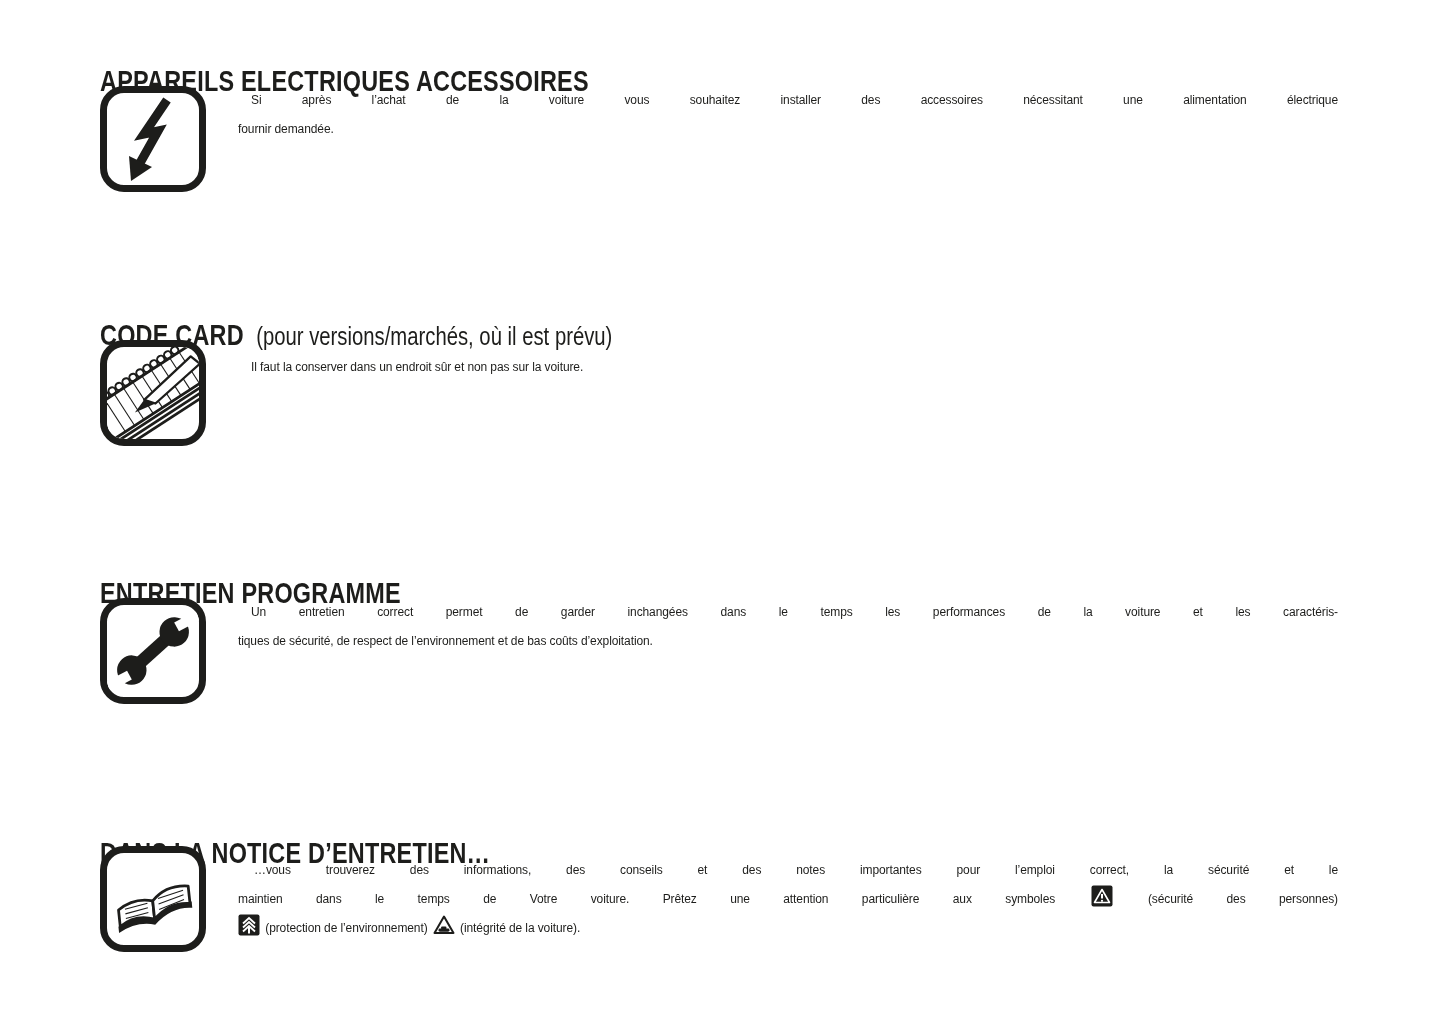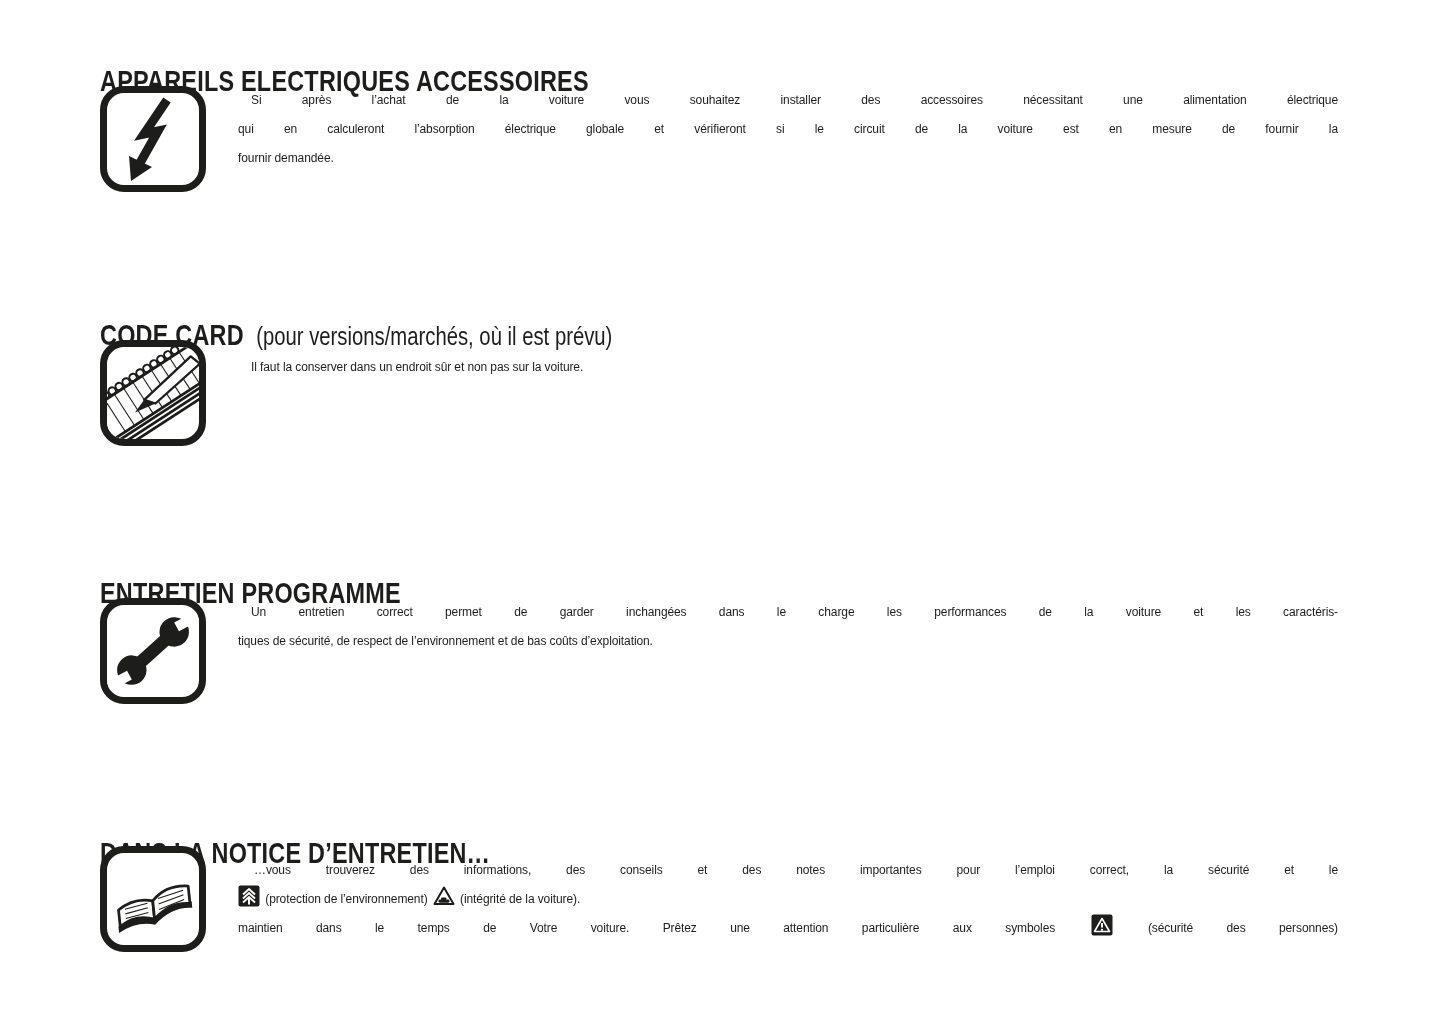--- a/index.html
+++ b/index.html
@@ -37,21 +37,20 @@
 
   <div class="picto" style="top:86px;">
     <svg viewBox="0 0 92 92" xmlns="http://www.w3.org/2000/svg">
       <polyline points="60,7 37,41 51,38 33,70" fill="none" stroke="#1d1d1b" stroke-width="9"></polyline>
       <polygon points="24,88 45,74 22,63" fill="#1d1d1b"></polygon>
     </svg>
   </div>
 
   <div class="para" style="top:86px;">
     <div class="ln jl ind">Si après l’achat de la voiture vous souhaitez installer des accessoires nécessitant une alimentation électrique</div>
-    <div class="ln jl">qui en calculeront l’absorption électrique globale et vérifieront si le circuit de la voiture est en mesure de fournir la</div>
     <div class="ln">fournir demandée.</div>
   </div>
 
   <h2 class="sec-title" style="top:294px;">
     <span>CODE CARD</span>
     <span class="note">&nbsp;<span>(pour versions/marchés, où il est prévu)</span></span>
   </h2>
 
   <div class="picto" style="top:340px;">
     <svg viewBox="0 0 100 100" xmlns="http://www.w3.org/2000/svg">
@@ -103,21 +102,21 @@
         <rect x="20" y="43" width="60" height="14" fill="#1d1d1b"></rect>
         <circle cx="19" cy="50" r="16" fill="#1d1d1b"></circle>
         <circle cx="81" cy="50" r="16" fill="#1d1d1b"></circle>
         <rect x="-16" y="43" width="30" height="11" fill="#ffffff" transform="rotate(14 -2 48)"></rect>
         <rect x="86" y="46" width="30" height="11" fill="#ffffff" transform="rotate(14 102 52)"></rect>
       </g>
     </svg>
   </div>
 
   <div class="para" style="top:598px;">
-    <div class="ln jl ind">Un entretien correct permet de garder inchangées dans le charge les performances de la voiture et les caractéris-</div>
+    <div class="ln jl ind">Un entretien correct permet de garder inchangées dans le temps les performances de la voiture et les caractéris-</div>
     <div class="ln">tiques de sécurité, de respect de l’environnement et de bas coûts d’exploitation.</div>
   </div>
 
   <h2 class="sec-title" style="top:812px;">DANS LA NOTICE D’ENTRETIEN…</h2>
 
   <div class="picto" style="top:846px;">
     <svg viewBox="0 0 100 100" xmlns="http://www.w3.org/2000/svg">
       <g transform="rotate(-6 50 55)">
         <path d="M10 76 Q30 64 50 70 Q70 52 92 57 L92 64 Q70 60 50 78 Q30 72 10 83 Z" fill="#1d1d1b"></path>
         <path d="M12 58 Q30 46 50 52 L50 72 Q30 64 12 76 Z" fill="#ffffff" stroke="#1d1d1b" stroke-width="3" stroke-linejoin="round"></path>
@@ -129,37 +128,37 @@
           <line x1="56" y1="50" x2="84" y2="44"></line>
             <line x1="56" y1="56" x2="84" y2="49"></line>
           <line x1="56" y1="62" x2="84" y2="54"></line>
         </g>
       </g>
     </svg>
   </div>
 
   <div class="para" style="top:856px;">
     <div class="ln jl" style="text-indent:16px;">…vous trouverez des informations, des conseils et des notes importantes pour l’emploi correct, la sécurité et le</div>
+    <div class="ln jl"><span>maintien dans le temps de Votre voiture. Prêtez une attention particulière aux symboles</span>
+      <span class="sym"><svg viewBox="0 0 22 22" xmlns="http://www.w3.org/2000/svg">
+            <rect x="0.5" y="0.5" width="21" height="21" rx="2" fill="#1d1d1b"></rect>
+            <polygon points="11,4.5 18.5,17.5 3.5,17.5" fill="none" stroke="#ffffff" stroke-width="1.6" stroke-linejoin="round"></polygon>
+            <line x1="11" y1="9" x2="11" y2="13.5" stroke="#ffffff" stroke-width="2"></line>
+            <circle cx="11" cy="15.8" r="1.1" fill="#ffffff"></circle>
+          </svg></span>
+      <span>(sécurité des personnes)</span></div>
     <div class="ln"><span class="sym" style="margin-left:0;"><svg viewBox="0 0 22 22" xmlns="http://www.w3.org/2000/svg">
             <rect x="0.5" y="0.5" width="21" height="21" rx="2" fill="#1d1d1b"></rect>
             <polyline points="5,9.5 11,4 17,9.5" fill="none" stroke="#ffffff" stroke-width="1.8"></polyline>
             <polyline points="5,13.5 11,8 17,13.5" fill="none" stroke="#ffffff" stroke-width="1.8"></polyline>
             <polyline points="5,17.5 11,12 17,17.5" fill="none" stroke="#ffffff" stroke-width="1.8"></polyline>
             <line x1="11" y1="13" x2="11" y2="19.5" stroke="#ffffff" stroke-width="2"></line>
           </svg></span>
       <span>(protection de l’environnement)</span>
       <span class="sym"><svg viewBox="0 0 22 22" xmlns="http://www.w3.org/2000/svg">
             <polygon points="11,2.5 20.5,19 1.5,19" fill="none" stroke="#1d1d1b" stroke-width="2" stroke-linejoin="round"></polygon>
             <rect x="5.5" y="14.5" width="11" height="3.2" rx="1.4" fill="#1d1d1b"></rect>
             <rect x="8" y="12.5" width="5.5" height="2.6" rx="1.2" fill="#1d1d1b"></rect>
           </svg></span>
       <span>(intégrité de la voiture).</span></div>
-    <div class="ln jl"><span>maintien dans le temps de Votre voiture. Prêtez une attention particulière aux symboles</span>
-      <span class="sym"><svg viewBox="0 0 22 22" xmlns="http://www.w3.org/2000/svg">
-            <rect x="0.5" y="0.5" width="21" height="21" rx="2" fill="#1d1d1b"></rect>
-            <polygon points="11,4.5 18.5,17.5 3.5,17.5" fill="none" stroke="#ffffff" stroke-width="1.6" stroke-linejoin="round"></polygon>
-            <line x1="11" y1="9" x2="11" y2="13.5" stroke="#ffffff" stroke-width="2"></line>
-            <circle cx="11" cy="15.8" r="1.1" fill="#ffffff"></circle>
-          </svg></span>
-      <span>(sécurité des personnes)</span></div>
   </div>
 
 </div>
 
 </body></html>

